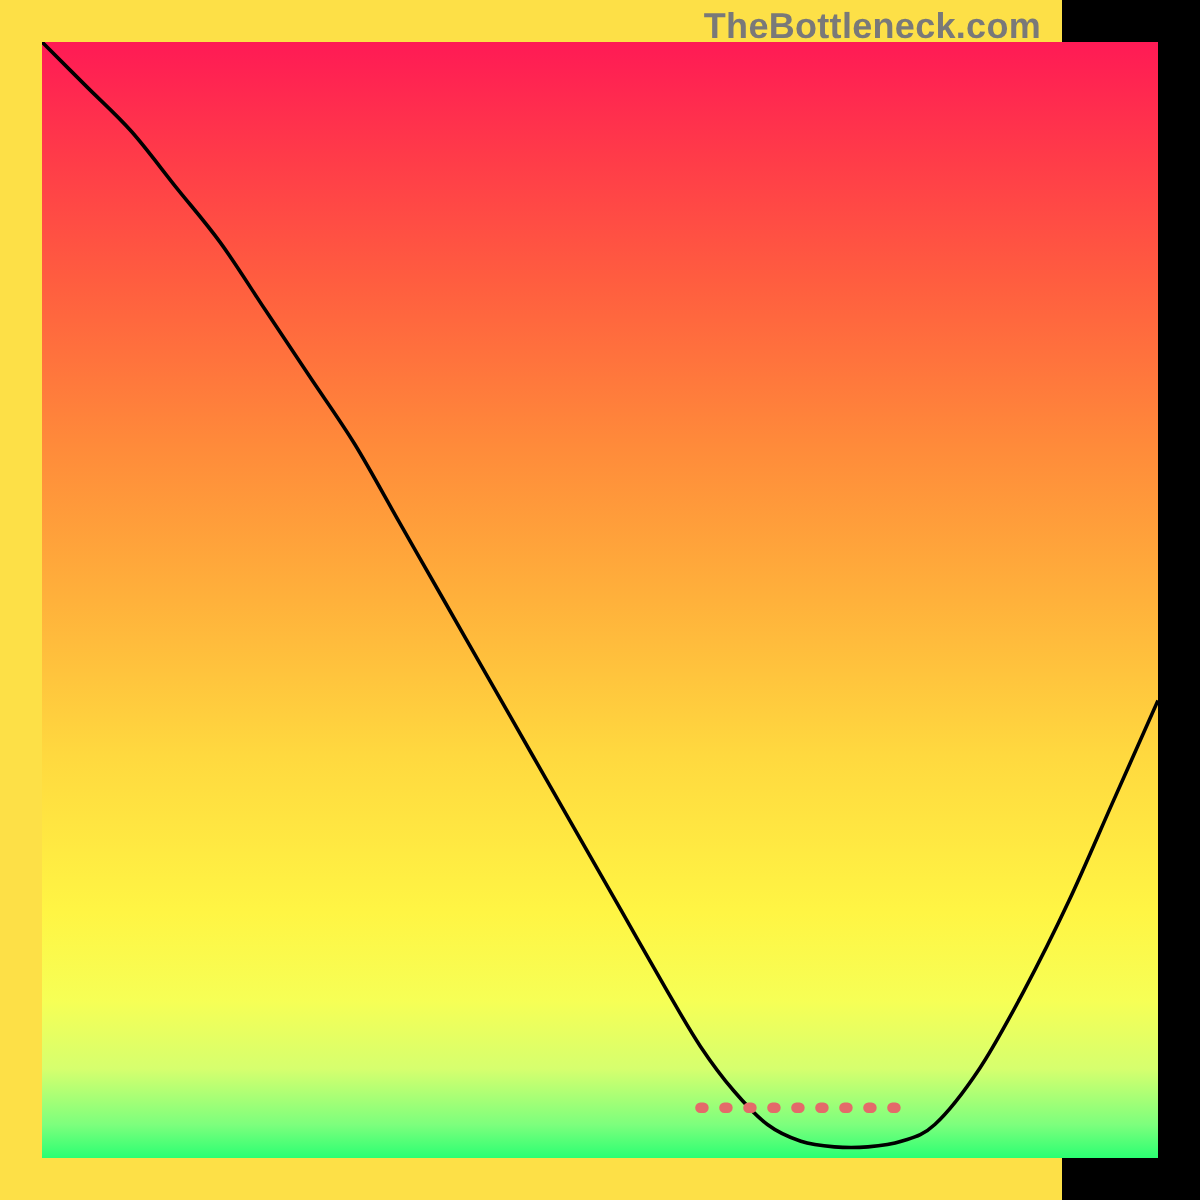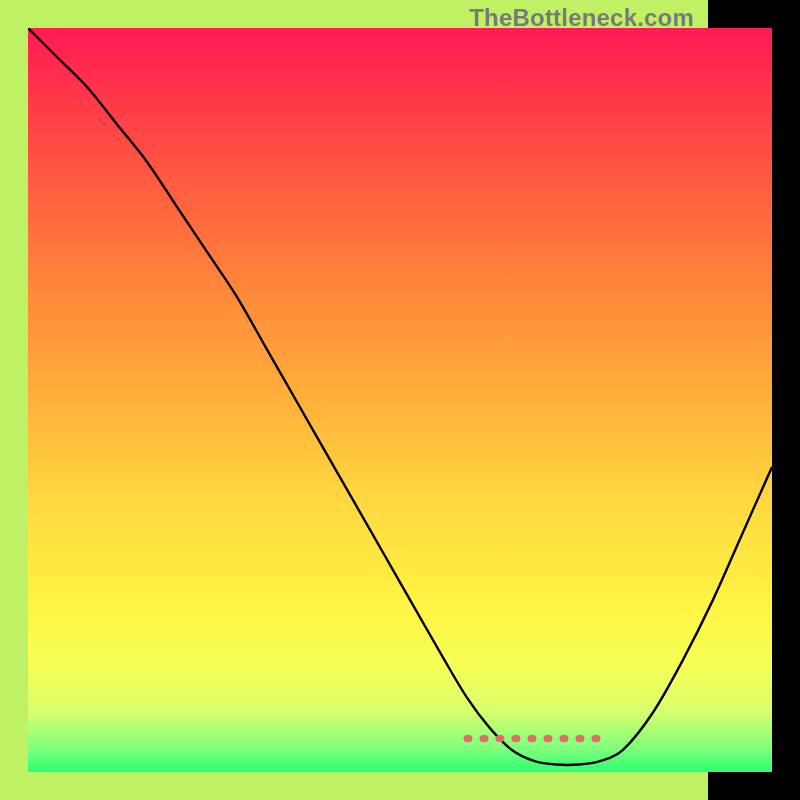--- a/index.html
+++ b/index.html
@@ -7,21 +7,21 @@
     padding: 0;
     width: 800px;
     height: 800px;
     background: #000;
     overflow: hidden;
   }
   .frame {
     position: relative;
     width: 708px;
     height: 800px;
-    background: #bef264;
+    background: #fde047;
   }
   .plot-area {
     position: absolute;
     left: 28px;
     top: 28px;
     width: 744px;
     height: 744px;
     overflow: hidden;
   }
   .gradient {

